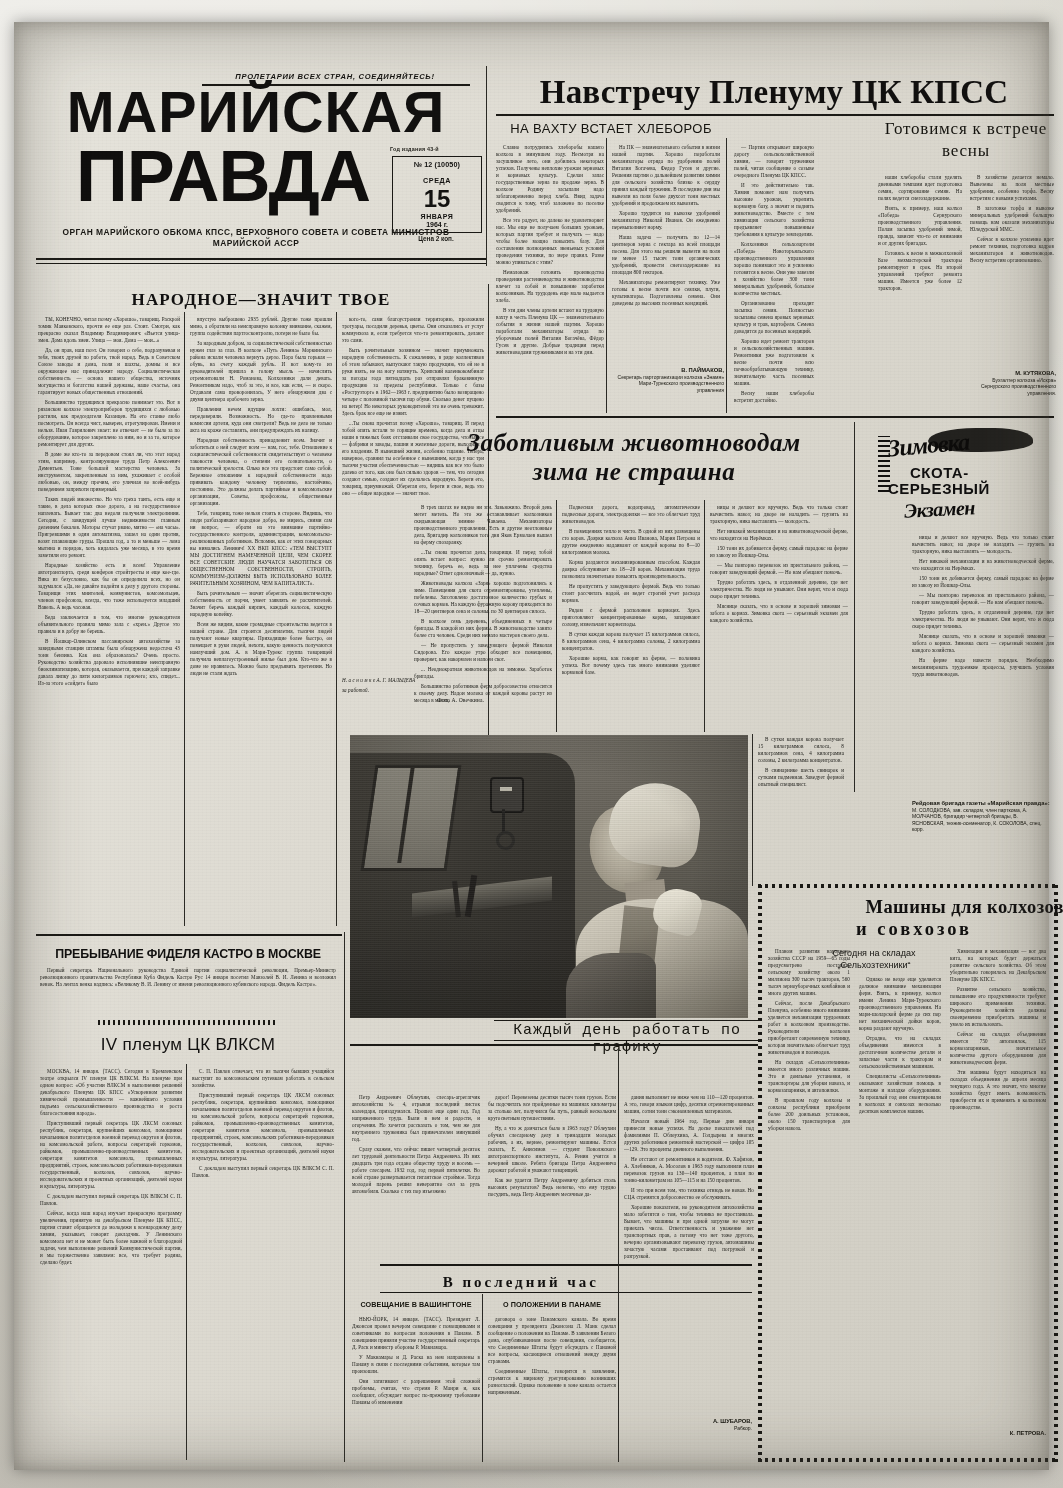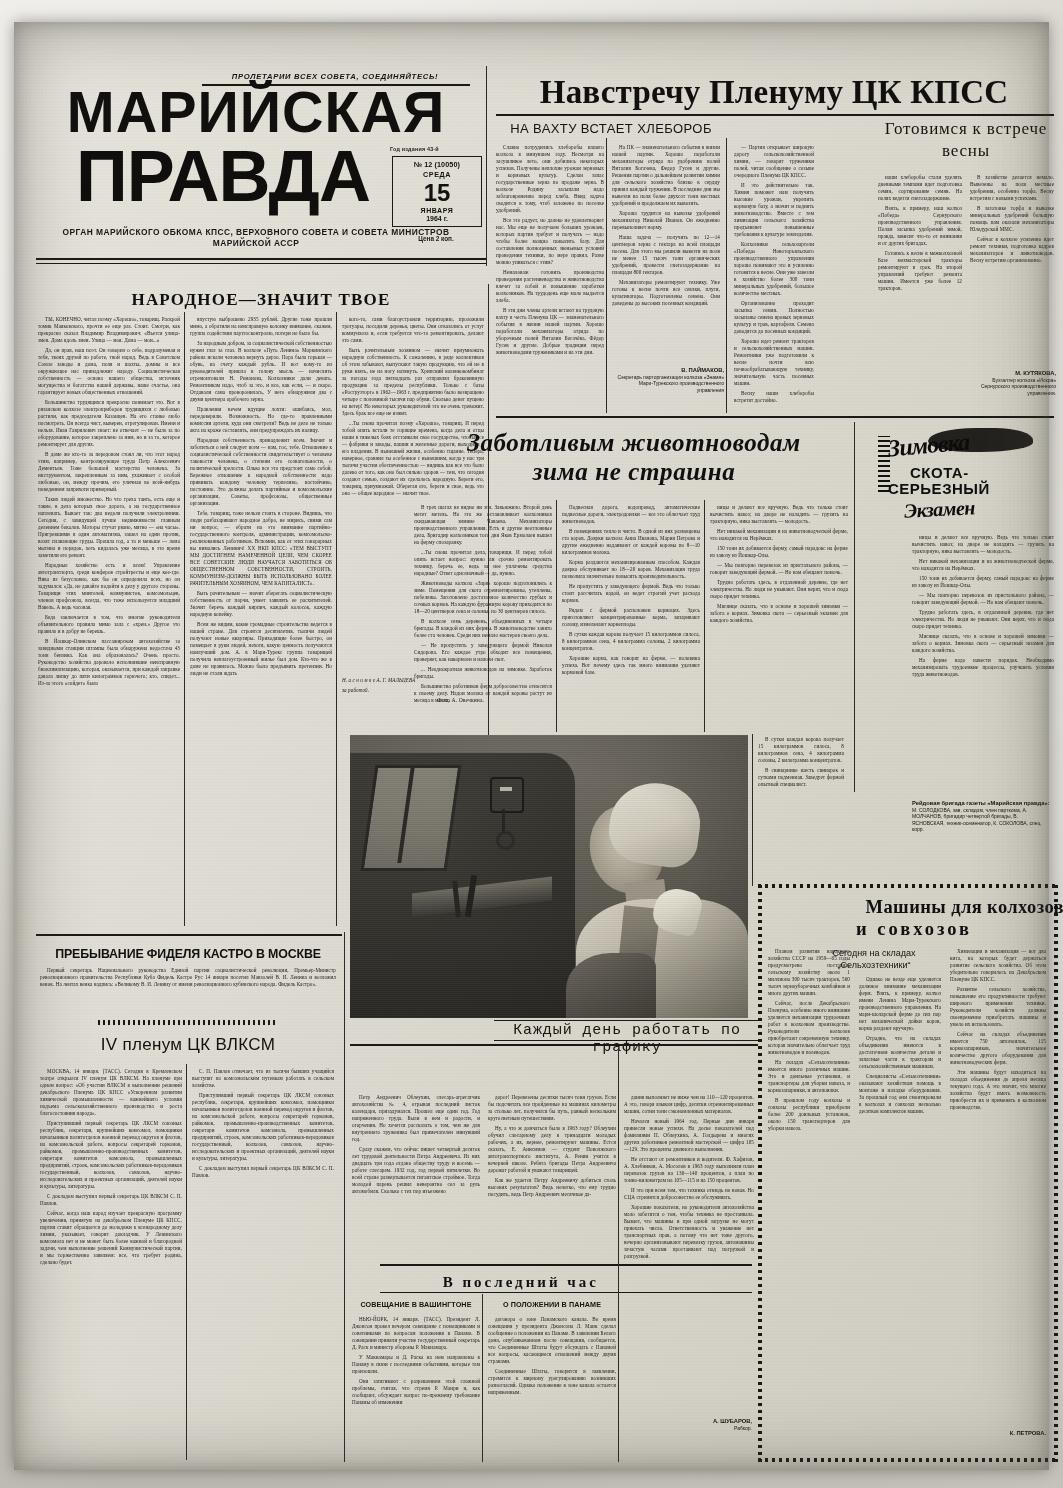--- a/index.html
+++ b/index.html
@@ -68,21 +68,21 @@
     position:absolute;left:376px;top:124px;width:96px;
     font-family:"Liberation Sans",sans-serif;font-size:5.4px;font-weight:bold;
     color:#26251f;letter-spacing:.2px;
   }
   .datebox{
     position:absolute;left:378px;top:134px;width:88px;
     border:1.4px solid #1a1915;text-align:center;padding:3px 0 4px 0;
     font-family:"Liberation Sans",sans-serif;color:#131210;
   }
   .datebox .issue{font-size:7.2px;font-weight:bold;letter-spacing:.1px;}
-  .datebox .dow{font-size:7.2px;font-weight:bold;letter-spacing:.6px;margin-top:1px;}
+  .datebox .dow{font-size:7.2px;font-weight:bold;letter-spacing:.6px;margin-top:7px;}
   .datebox .day{font-size:24px;font-weight:bold;line-height:26px;margin:1px 0;}
   .datebox .mon{font-size:7px;font-weight:bold;letter-spacing:.6px;}
   .datebox .yr{font-size:7px;font-weight:bold;margin-top:1px;}
   .price{
     position:absolute;left:378px;top:213px;width:88px;text-align:center;
     font-family:"Liberation Sans",sans-serif;font-size:6.4px;font-weight:bold;color:#1b1a16;
   }
 
   
   .h-top{
@@ -257,21 +257,21 @@
   .chas-box{position:absolute;left:366px;top:1242px;width:372px;height:200px;}
   .chas-box .tb{position:absolute;left:0;top:0;width:100%;height:2px;background:#1a1915;}
   .chas-box .bb{position:absolute;left:0;top:28px;width:100%;height:1.4px;background:#1a1915;}
 </style>
 </head>
 <body>
 
 <div id="page">
  <div class="sheet">
 
-  <div class="slogan">ПРОЛЕТАРИИ ВСЕХ СОВЕТА, СОЕДИНЯЙТЕСЬ!</div>
+  <div class="slogan">ПРОЛЕТАРИИ ВСЕХ СТРАН, СОЕДИНЯЙТЕСЬ!</div>
   <div class="rule slogan-rule"></div>
   <div class="mast1">МАРИЙСКАЯ</div>
   <div class="mast2">ПРАВДА</div>
   <div class="mast-sub">ОРГАН МАРИЙСКОГО ОБКОМА КПСС, ВЕРХОВНОГО СОВЕТА И СОВЕТА МИНИСТРОВ МАРИЙСКОЙ АССР</div>
 
   <div class="year-line">Год издания 43-й</div>
   <div class="datebox">
     <div class="issue">№ 12 (10050)</div>
     <div class="dow">СРЕДА</div>
     <div class="day">15</div>

